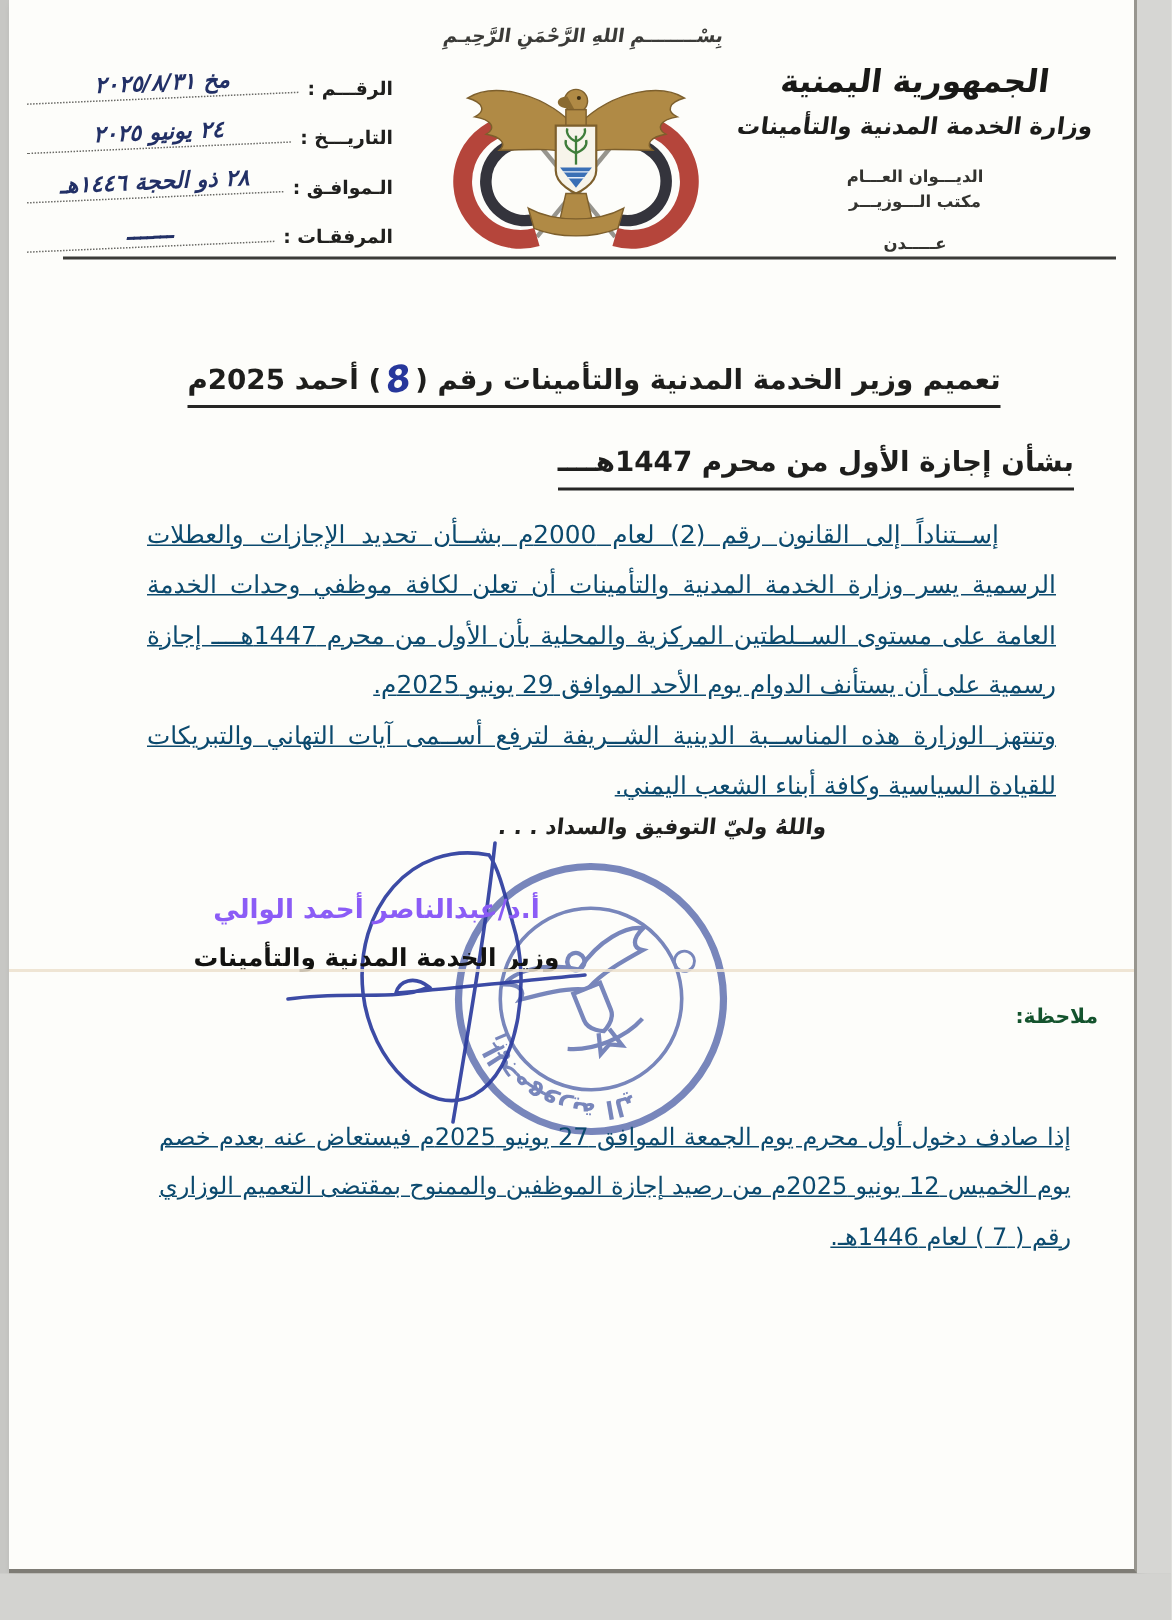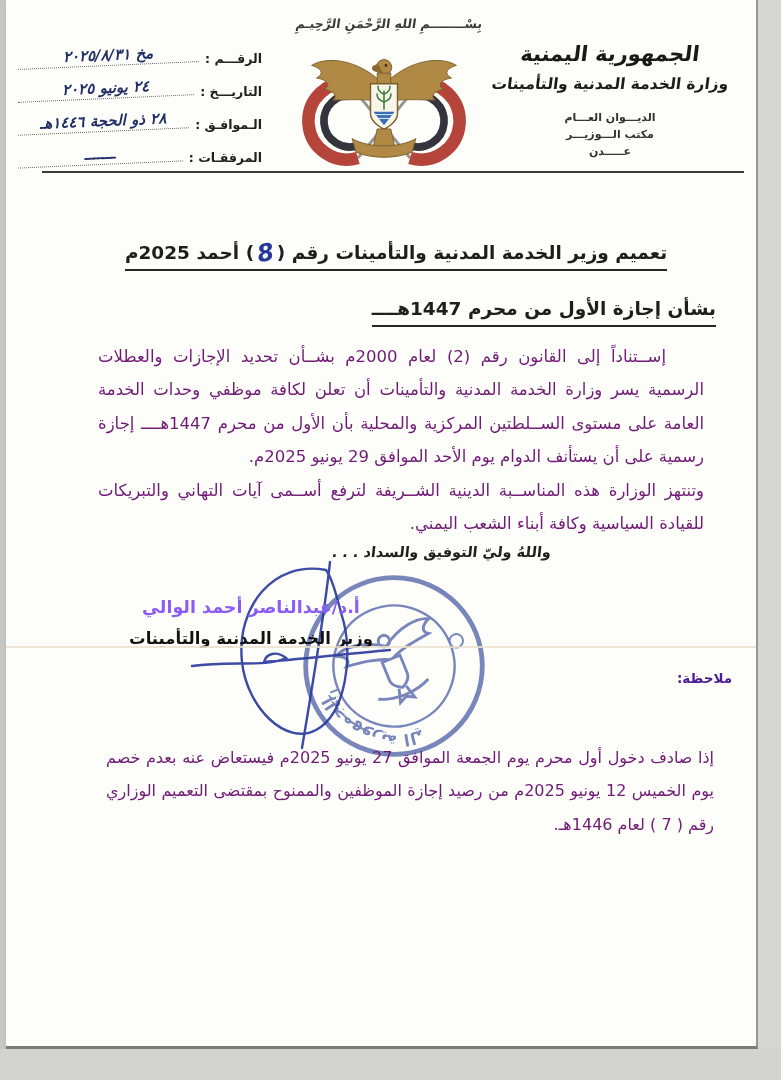--- a/index.html
+++ b/index.html
@@ -43,22 +43,22 @@
   .title1{position:absolute;left:70px;top:239px;width:640px;text-align:center;direction:rtl;}
   .title2{position:absolute;left:70px;top:298px;width:640px;text-align:right;direction:rtl;}
   .u{border-bottom:2px solid #262624;padding-bottom:6px;}
   .title1 .u, .title2 .u{font-size:18.5px;font-weight:bold;color:#1e1e1c;}
   .circ-num{
     display:inline-block;color:#27379b;font-size:24px;font-weight:600;font-style:italic;
     transform:rotate(-10deg) translateY(2px);margin:0 3px;line-height:1;
   }
   
   .para{
-    position:absolute;direction:rtl;text-align:justify;color:#701a75;
-    font-size:16.5px;line-height:2.02;letter-spacing:0;
+    position:absolute;direction:rtl;text-align:justify;color:#0c4a6e;
+    font-size:16.5px;line-height:2.02;letter-spacing:0;text-decoration:underline;
   }
   .p1{left:92px;top:340px;width:606px;text-indent:38px;}
   .p2{left:92px;top:474px;width:606px;}
   .closing{
     position:absolute;left:318px;top:544px;width:235px;text-align:center;direction:rtl;
     font-size:14.5px;font-weight:bold;color:#1f1f1d;transform:skewX(-6deg);white-space:nowrap;
   }
   
   .sig-name{position:absolute;left:104px;top:597px;width:282px;text-align:center;direction:rtl;
     font-size:17.5px;font-weight:bold;color:#8b5cf6;white-space:nowrap;}
@@ -138,21 +138,21 @@
     <path d="M 78 102 L 73 124 L 81 120 L 85 127 L 89 120 L 97 124 L 92 102 Z" fill="#b08a45" stroke="#7d5f2c" stroke-width="1"></path>
 
     <path d="M 52 112 C 70 122 100 122 118 112 L 114 126 C 97 133 73 133 56 126 Z" fill="#b08a45" stroke="#7d5f2c" stroke-width="1"></path>
   </svg>
 
   <div class="letterhead">
     <div class="lh-country">الجمهورية اليمنية</div>
     <div class="lh-ministry">وزارة الخدمة المدنية والتأمينات</div>
     <div class="lh-small">الديـــوان العـــام</div>
     <div class="lh-small" style="margin-top:1px">مكتب الـــوزيـــر</div>
-    <div class="lh-small" style="margin-top:1px">عـــــدن</div>
+    <div class="lh-small" style="margin-top:12px">عـــــدن</div>
   </div>
 
   <div class="hr-top"></div>
 
   <div class="title1">
     <span class="u">
       <span>تعميم وزير الخدمة المدنية والتأمينات رقم (</span><span class="circ-num">8</span><span>) أحمد 2025م</span>
     </span>
   </div>
   <div class="title2">
@@ -196,19 +196,19 @@
       <path d="M 156 4 C 150 60 138 130 128 190"></path>
       <path d="M 18 108 C 60 102 90 110 112 100 C 102 92 92 96 90 104 C 120 102 170 96 216 92"></path>
     </g>
   </svg>
 
   <div class="sig-name">أ.د/عبدالناصر أحمد الوالي</div>
   <div class="sig-title">وزير الخدمة المدنية والتأمينات</div>
 
   <div class="fold-line"></div>
 
-  <div class="note-label" style="position:absolute;left:636px;top:670px;width:90px;direction:rtl;font-size:13.5px;font-weight:bold;color:#4c1d95;">ملاحظة:</div>
+  <div class="note-label" style="position:absolute;left:636px;top:670px;width:90px;direction:rtl;font-size:13.5px;font-weight:bold;color:#14532d;">ملاحظة:</div>
   <div class="para note-text" style="position:absolute;margin-top:37px;">إذا صادف دخول أول محرم يوم الجمعة الموافق 27 يونيو 2025م فيستعاض عنه بعدم خصم يوم الخميس 12 يونيو 2025م من رصيد إجازة الموظفين والممنوح بمقتضى التعميم الوزاري رقم (  7  ) لعام 1446هـ.</div>
 
 </div>
 
 <div class="scan-right"></div>
 <div class="scan-bottom"></div>
 
 </body></html>

